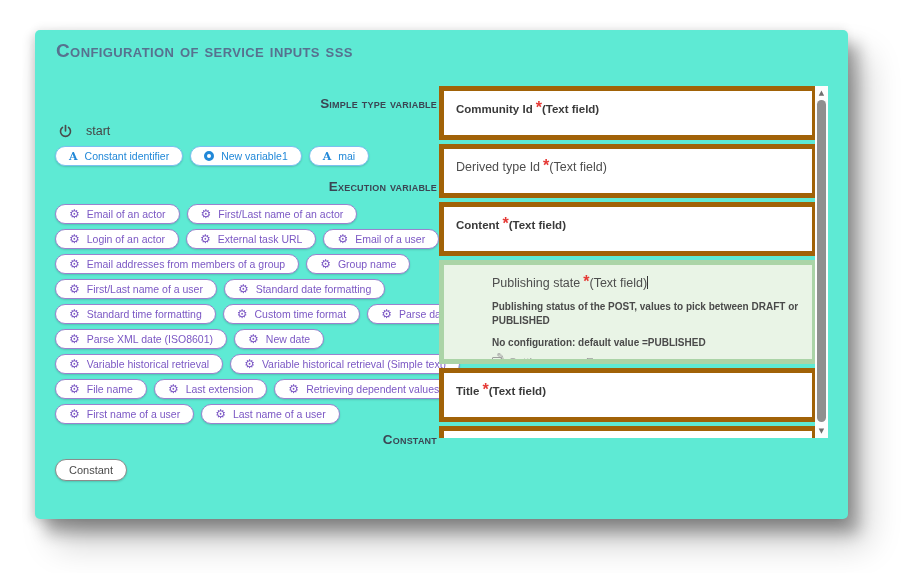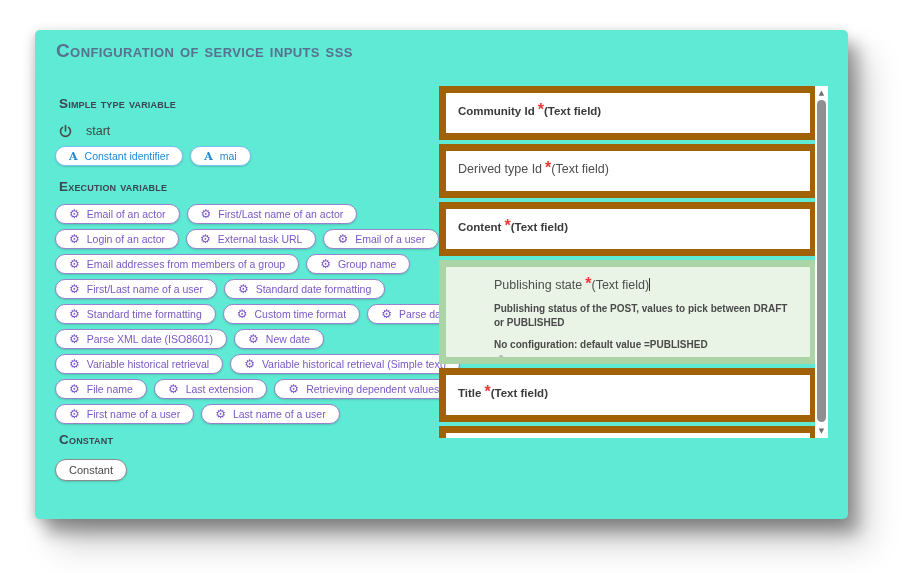--- a/index.html
+++ b/index.html
@@ -18,21 +18,21 @@
     margin:2px 0 0 1px; font-variant:small-caps; font-weight:600;
     font-size:19px; letter-spacing:.4px; color:#57718f;
   }
 
   .columns { display:flex; margin-top:24px; align-items:flex-start; }
   .left-col { width:382px; padding-top:10px; }
   .right-panel { position:relative; width:394px; height:352px; margin-left:2px; overflow:hidden; }
 
   .section-heading {
     margin:0 0 10px 4px; font-variant:small-caps; font-weight:700;
-    font-size:13.5px; letter-spacing:.2px; color:#3b4553;
+    font-size:13.5px; letter-spacing:.2px; color:#3b4553;text-align:right;
   }
   .section-heading.exec { margin-top:8px; }
   .section-heading.const { margin-top:8px; margin-bottom:12px; }
 
   .start-row { display:flex; align-items:center; gap:13px; margin:0 0 5px 3px; height:20px;text-align:center; }
   .start-row svg { display:block; }
   .start-label { font-size:12.5px; color:#454545; }
 
   .chip-row { display:flex; gap:7px; margin:0 0 5px 0; flex-wrap:nowrap; }
   .chip {
@@ -44,21 +44,21 @@
   .chip-purple { border:1.5px solid #9b82cf; color:#7b57c4; }
   .chip-gray   { border:1.5px solid #8c8c8c; color:#4a4a4a; height:22px; font-size:11px; }
   .simple-chips { margin-bottom:13px; }
   .gear { font-family:"DejaVu Sans",sans-serif; font-size:12px; line-height:1; }
   .letter-icon { font-weight:bold; font-size:11px; font-family:"DejaVu Serif",serif; }
   .dot-icon { width:10px; height:10px; border:3px solid #2188d8; border-radius:50%; display:inline-block; }
 
   
   .field-list { display:flex; flex-direction:column; gap:4px; width:378px; }
   .field-box {
-    border:7px solid #a16207; background:#fff; height:54px;
+    border:5px solid #a16207; background:#fff; height:54px;
     padding:8px 12px 0 12px; overflow:hidden; cursor:pointer;
   }
   .field-box.selected { background:#e9f4e6; border-color:#abd4a7; height:104px;padding-left:48px; }
   .field-box.partial { height:40px; }
   .f-name { margin-right:3px; }
   .f-req { color:#e53935; font-weight:bold; margin-right:0px; }
   .f-bold .f-name, .f-bold .f-type { font-weight:bold; font-size:11.5px; color:#3a3a3a; }
   .f-reg  .f-name, .f-reg  .f-type { font-weight:normal; font-size:12.5px; color:#4e4e4e; }
   .text-cursor { display:inline-block; width:1px; height:13px; background:#333; vertical-align:-2px; }
   .f-desc { margin:9px 0 0 0; font-size:10px; line-height:1.38; color:#4a4a4a;font-weight:bold; }
@@ -97,20 +97,24 @@
             <path d="M7.2 5.4 a8 8 0 1 0 9.6 0"></path>
           </svg>
         </span>
         <span class="start-label">start</span>
       </div>
 
       <div class="chip-row simple-chips">
           <span class="chip chip-blue">
             <span class="letter-icon">A</span>
             <span>Constant identifier</span>
+          </span>
+          <span class="chip chip-blue">
+            <span class="dot-icon"></span>
+            <span>New variable1</span>
           </span>
           <span class="chip chip-blue">
             <span class="letter-icon">A</span>
             <span>mai</span>
           </span>
         </div>
 
       <h2 class="section-heading exec">Execution variable</h2>
 
       <div>

